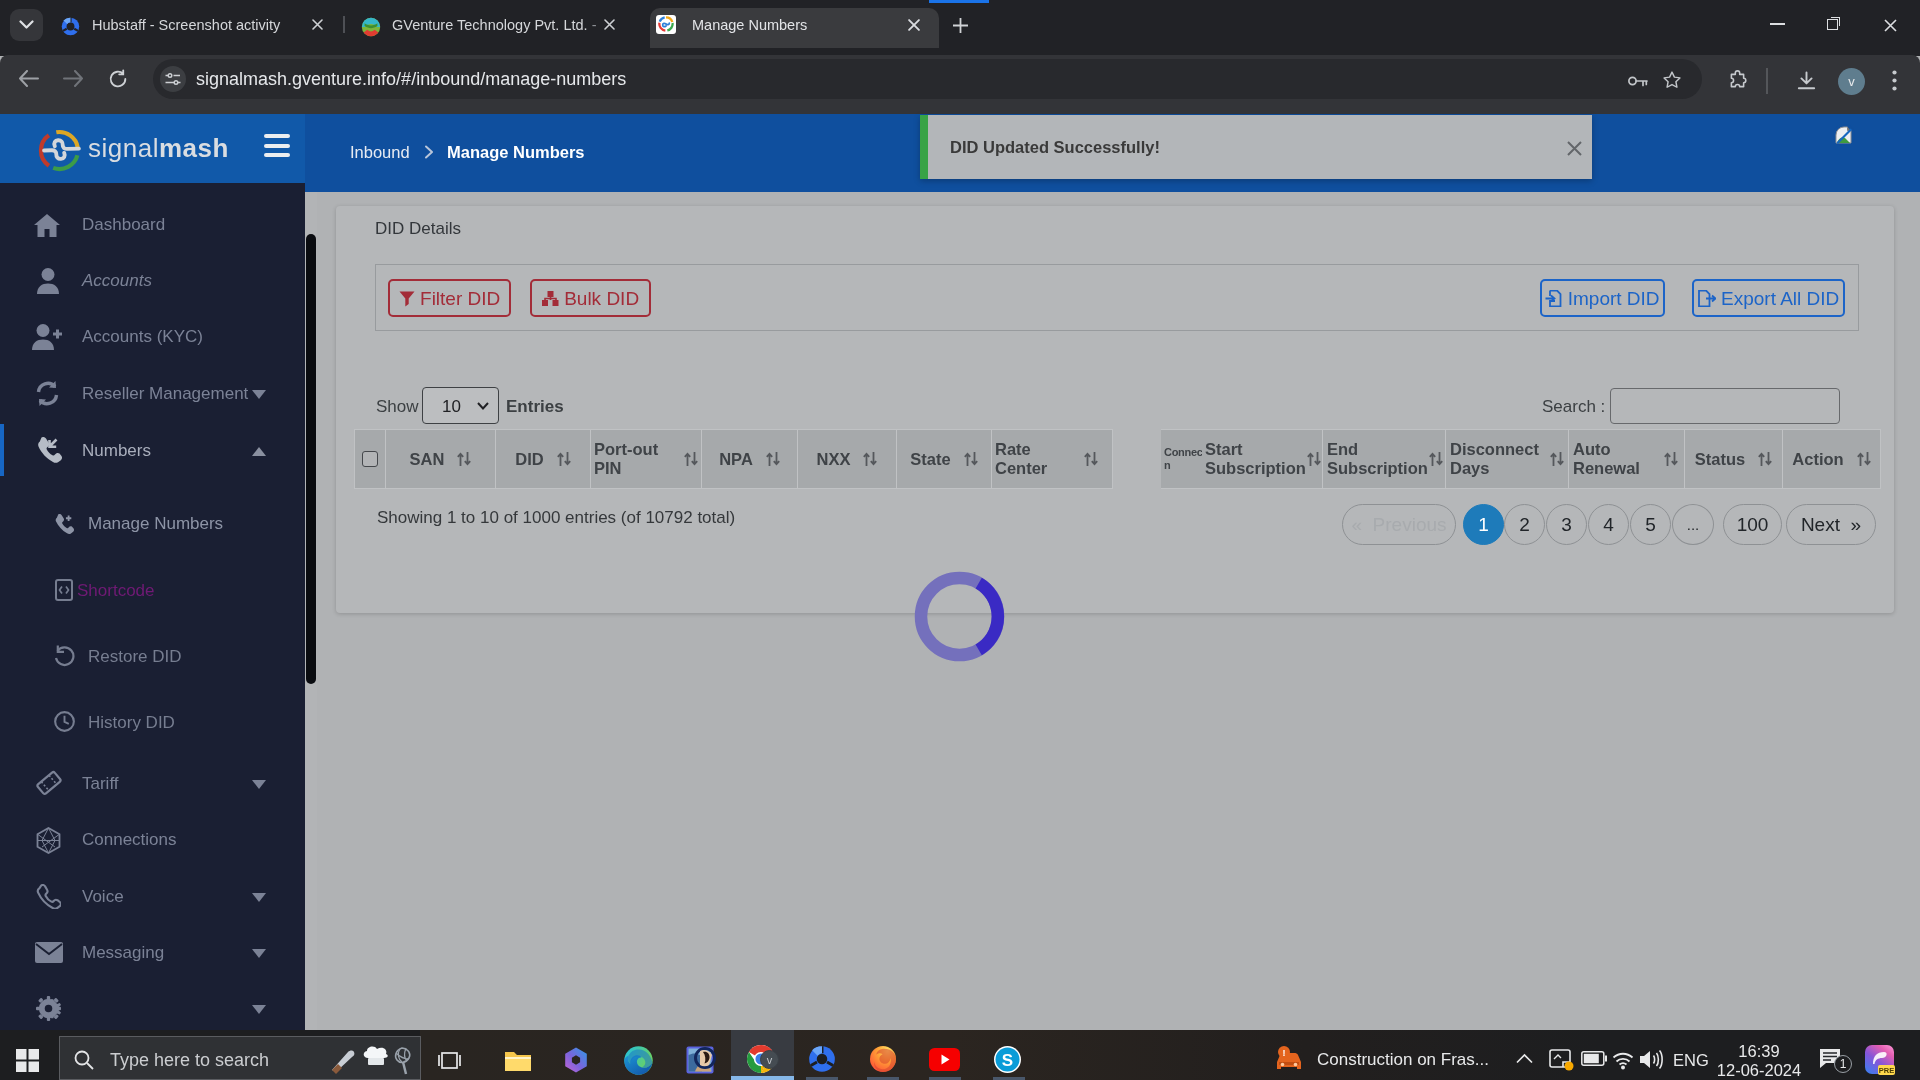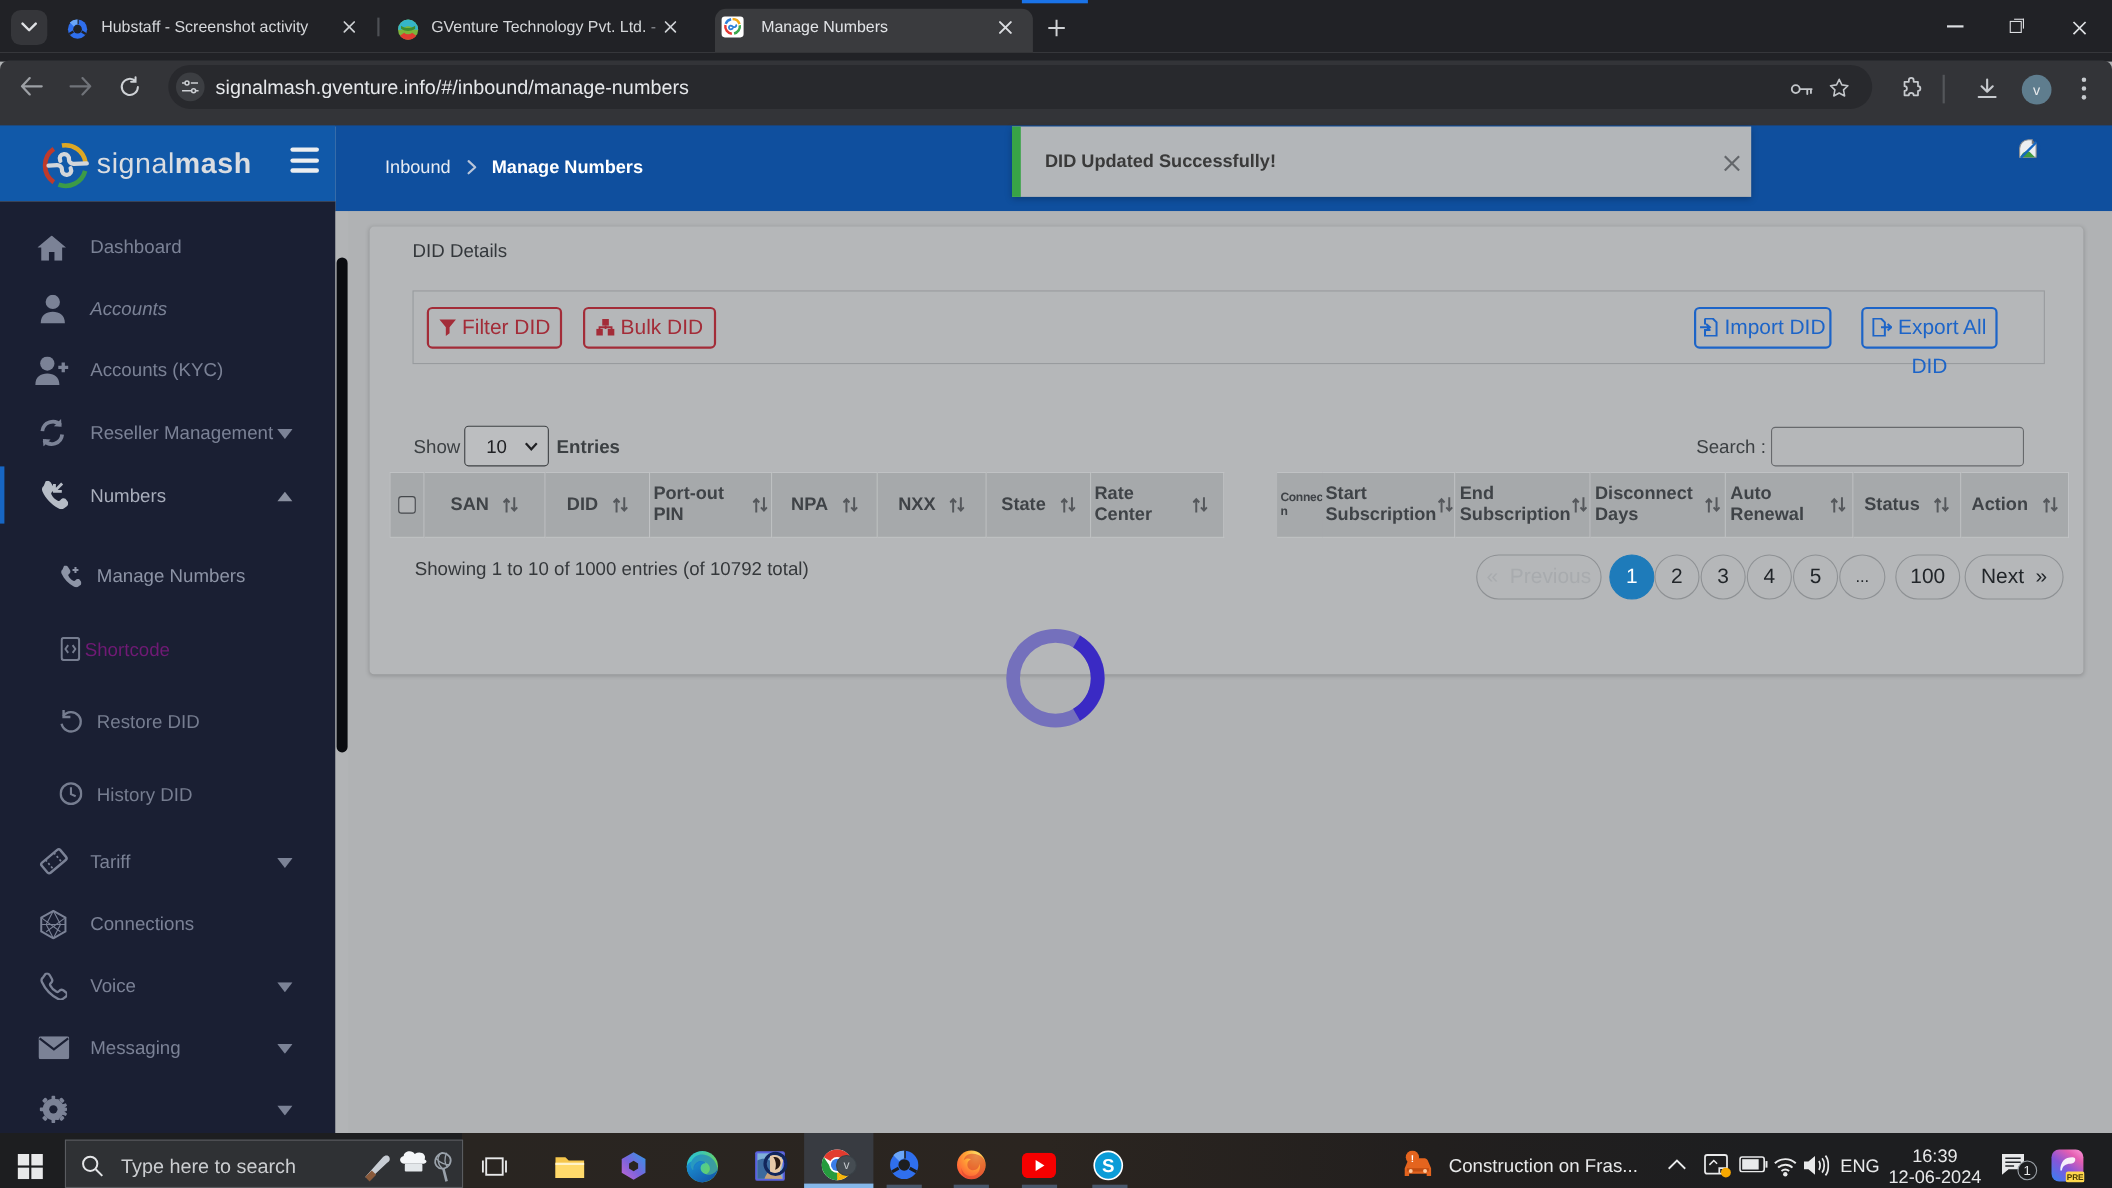--- a/index.html
+++ b/index.html
@@ -295,21 +295,21 @@
         <rect x="10.5" y="9" width="6" height="6" fill="#a32c38"></rect>
         <path d="M8.5 6 L8.5 9 M3 9 L3 7.5 L14 7.5 L14 9" stroke="#a32c38" stroke-width="1.6" fill="none"></path>
       </svg> Bulk DID
   </div>
   <div class="abs" style="left:1540px;top:279px;width:125px;height:38px;border:2px solid #1c64c8;border-radius:5px;color:#1c64c8;font-size:19px;line-height:35px;text-align:center;">
     <svg width="17" height="17" viewBox="0 0 17 17" style="vertical-align:-2px;">
         <path d="M5 0.5 L12 0.5 L15.5 4 L15.5 16.5 L5 16.5 L5 11 L10 11 M5 6 L5 0.5" fill="none" stroke="#1c64c8" stroke-width="1.8"></path>
         <path d="M0.5 8.5 L9 8.5 M6 5.5 L9.5 8.5 L6 11.5" stroke="#1c64c8" stroke-width="1.8" fill="none"></path>
       </svg> Import DID
   </div>
-  <div class="abs" style="left:1692px;top:279px;width:124px;height:38px;border:2px solid #1c64c8;border-radius:5px;color:#1c64c8;font-size:19px;line-height:35px;text-align:center;">
+  <div class="abs" style="left:1692px;top:279px;width:153px;height:38px;border:2px solid #1c64c8;border-radius:5px;color:#1c64c8;font-size:19px;line-height:35px;text-align:center;">
     <svg width="18" height="17" viewBox="0 0 18 17" style="vertical-align:-2px;">
         <path d="M1 0.5 L8 0.5 L11.5 4 L11.5 16.5 L1 16.5 Z" fill="none" stroke="#1c64c8" stroke-width="1.8"></path>
         <path d="M8 8.5 L17 8.5 M14 5.5 L17.5 8.5 L14 11.5" stroke="#1c64c8" stroke-width="1.8" fill="none"></path>
       </svg> Export All DID
   </div>
 
   <div class="abs" style="left:376px;top:397px;font-size:17px;color:#3c4043;">Show</div>
   <div class="abs" style="left:422px;top:387px;width:77px;height:37px;background:#bcbec0;border:1.5px solid #3e4144;border-radius:4px;"></div>
   <div class="abs" style="left:442px;top:397px;font-size:17px;color:#202124;">10</div>
   <svg class="abs" style="left:477px;top:402px;" width="12" height="8" viewBox="0 0 12 8">

